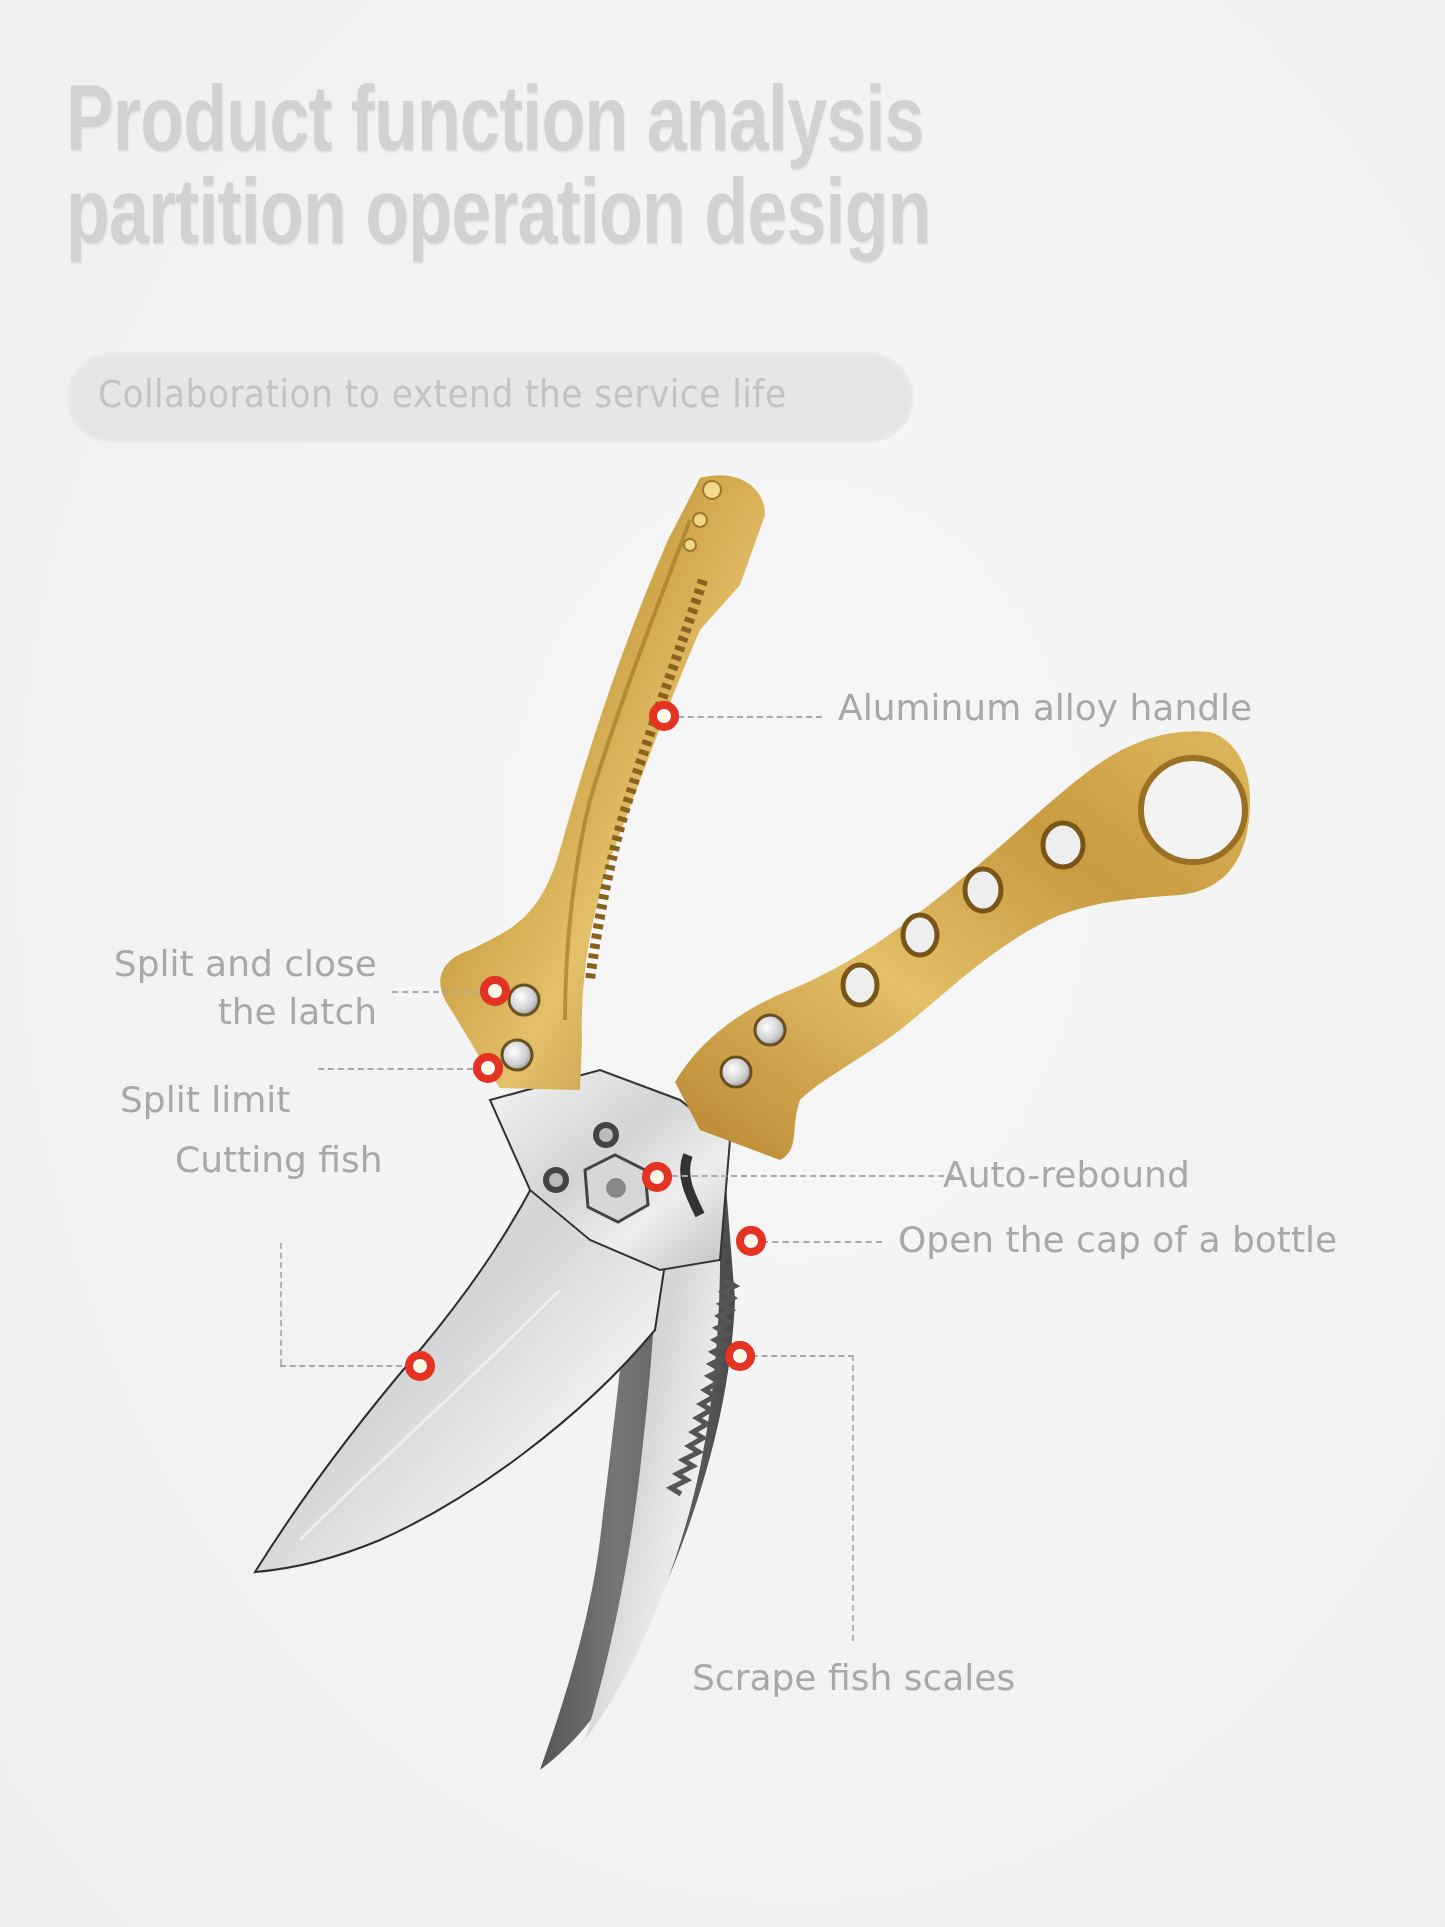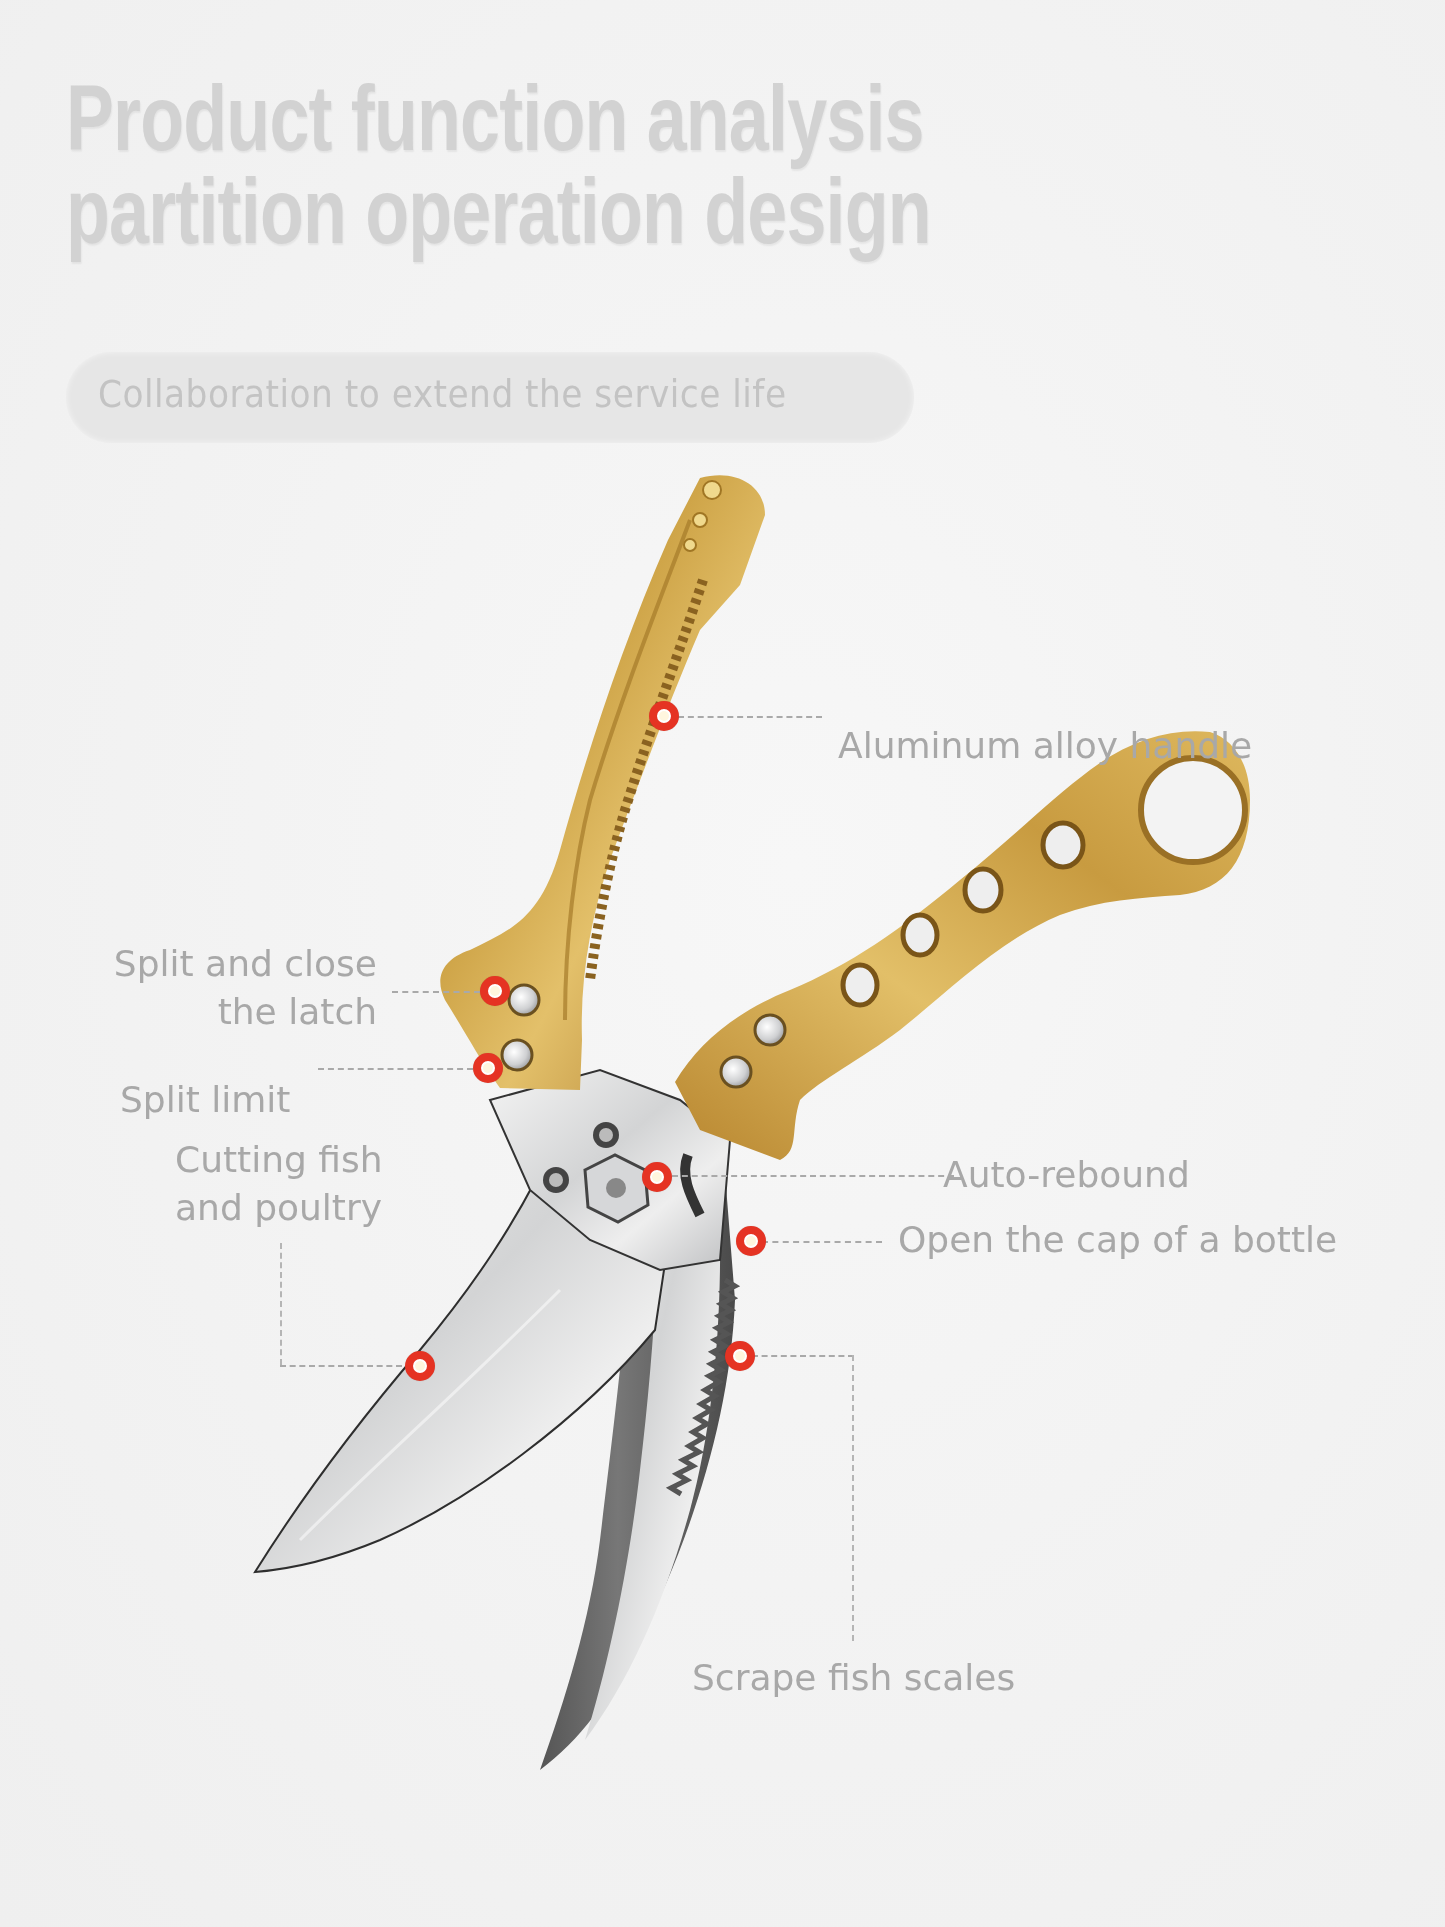--- a/index.html
+++ b/index.html
@@ -165,29 +165,28 @@
 <div class="dash-v" style="left:852px; top:1355px; height:286px;"></div>
 
 <div class="marker" style="left:664px; top:716px;"></div>
 <div class="marker" style="left:495px; top:991px;"></div>
 <div class="marker" style="left:488px; top:1068px;"></div>
 <div class="marker" style="left:420px; top:1366px;"></div>
 <div class="marker" style="left:657px; top:1177px;"></div>
 <div class="marker" style="left:751px; top:1241px;"></div>
 <div class="marker" style="left:740px; top:1356px;"></div>
 
-<div class="label" style="left:838px; top:684px;margin-top:38px;">Aluminum alloy handle</div>
+<div class="label" style="left:838px; top:684px;">Aluminum alloy handle</div>
 
 <div class="label right" style="left:92px; top:940px; width:285px;">
   <div>Split and close</div>
   <div>the latch</div>
 </div>
 
 <div class="label" style="left:120px; top:1076px;">Split limit</div>
 
 <div class="label" style="left:175px; top:1136px;">
   <div>Cutting fish</div>
-  <div>and poultry</div>
 </div>
 
 <div class="label" style="left:943px; top:1151px;">Auto-rebound</div>
 <div class="label" style="left:898px; top:1216px;">Open the cap of a bottle</div>
 <div class="label" style="left:692px; top:1654px;">Scrape fish scales</div>
 
 </body></html>

